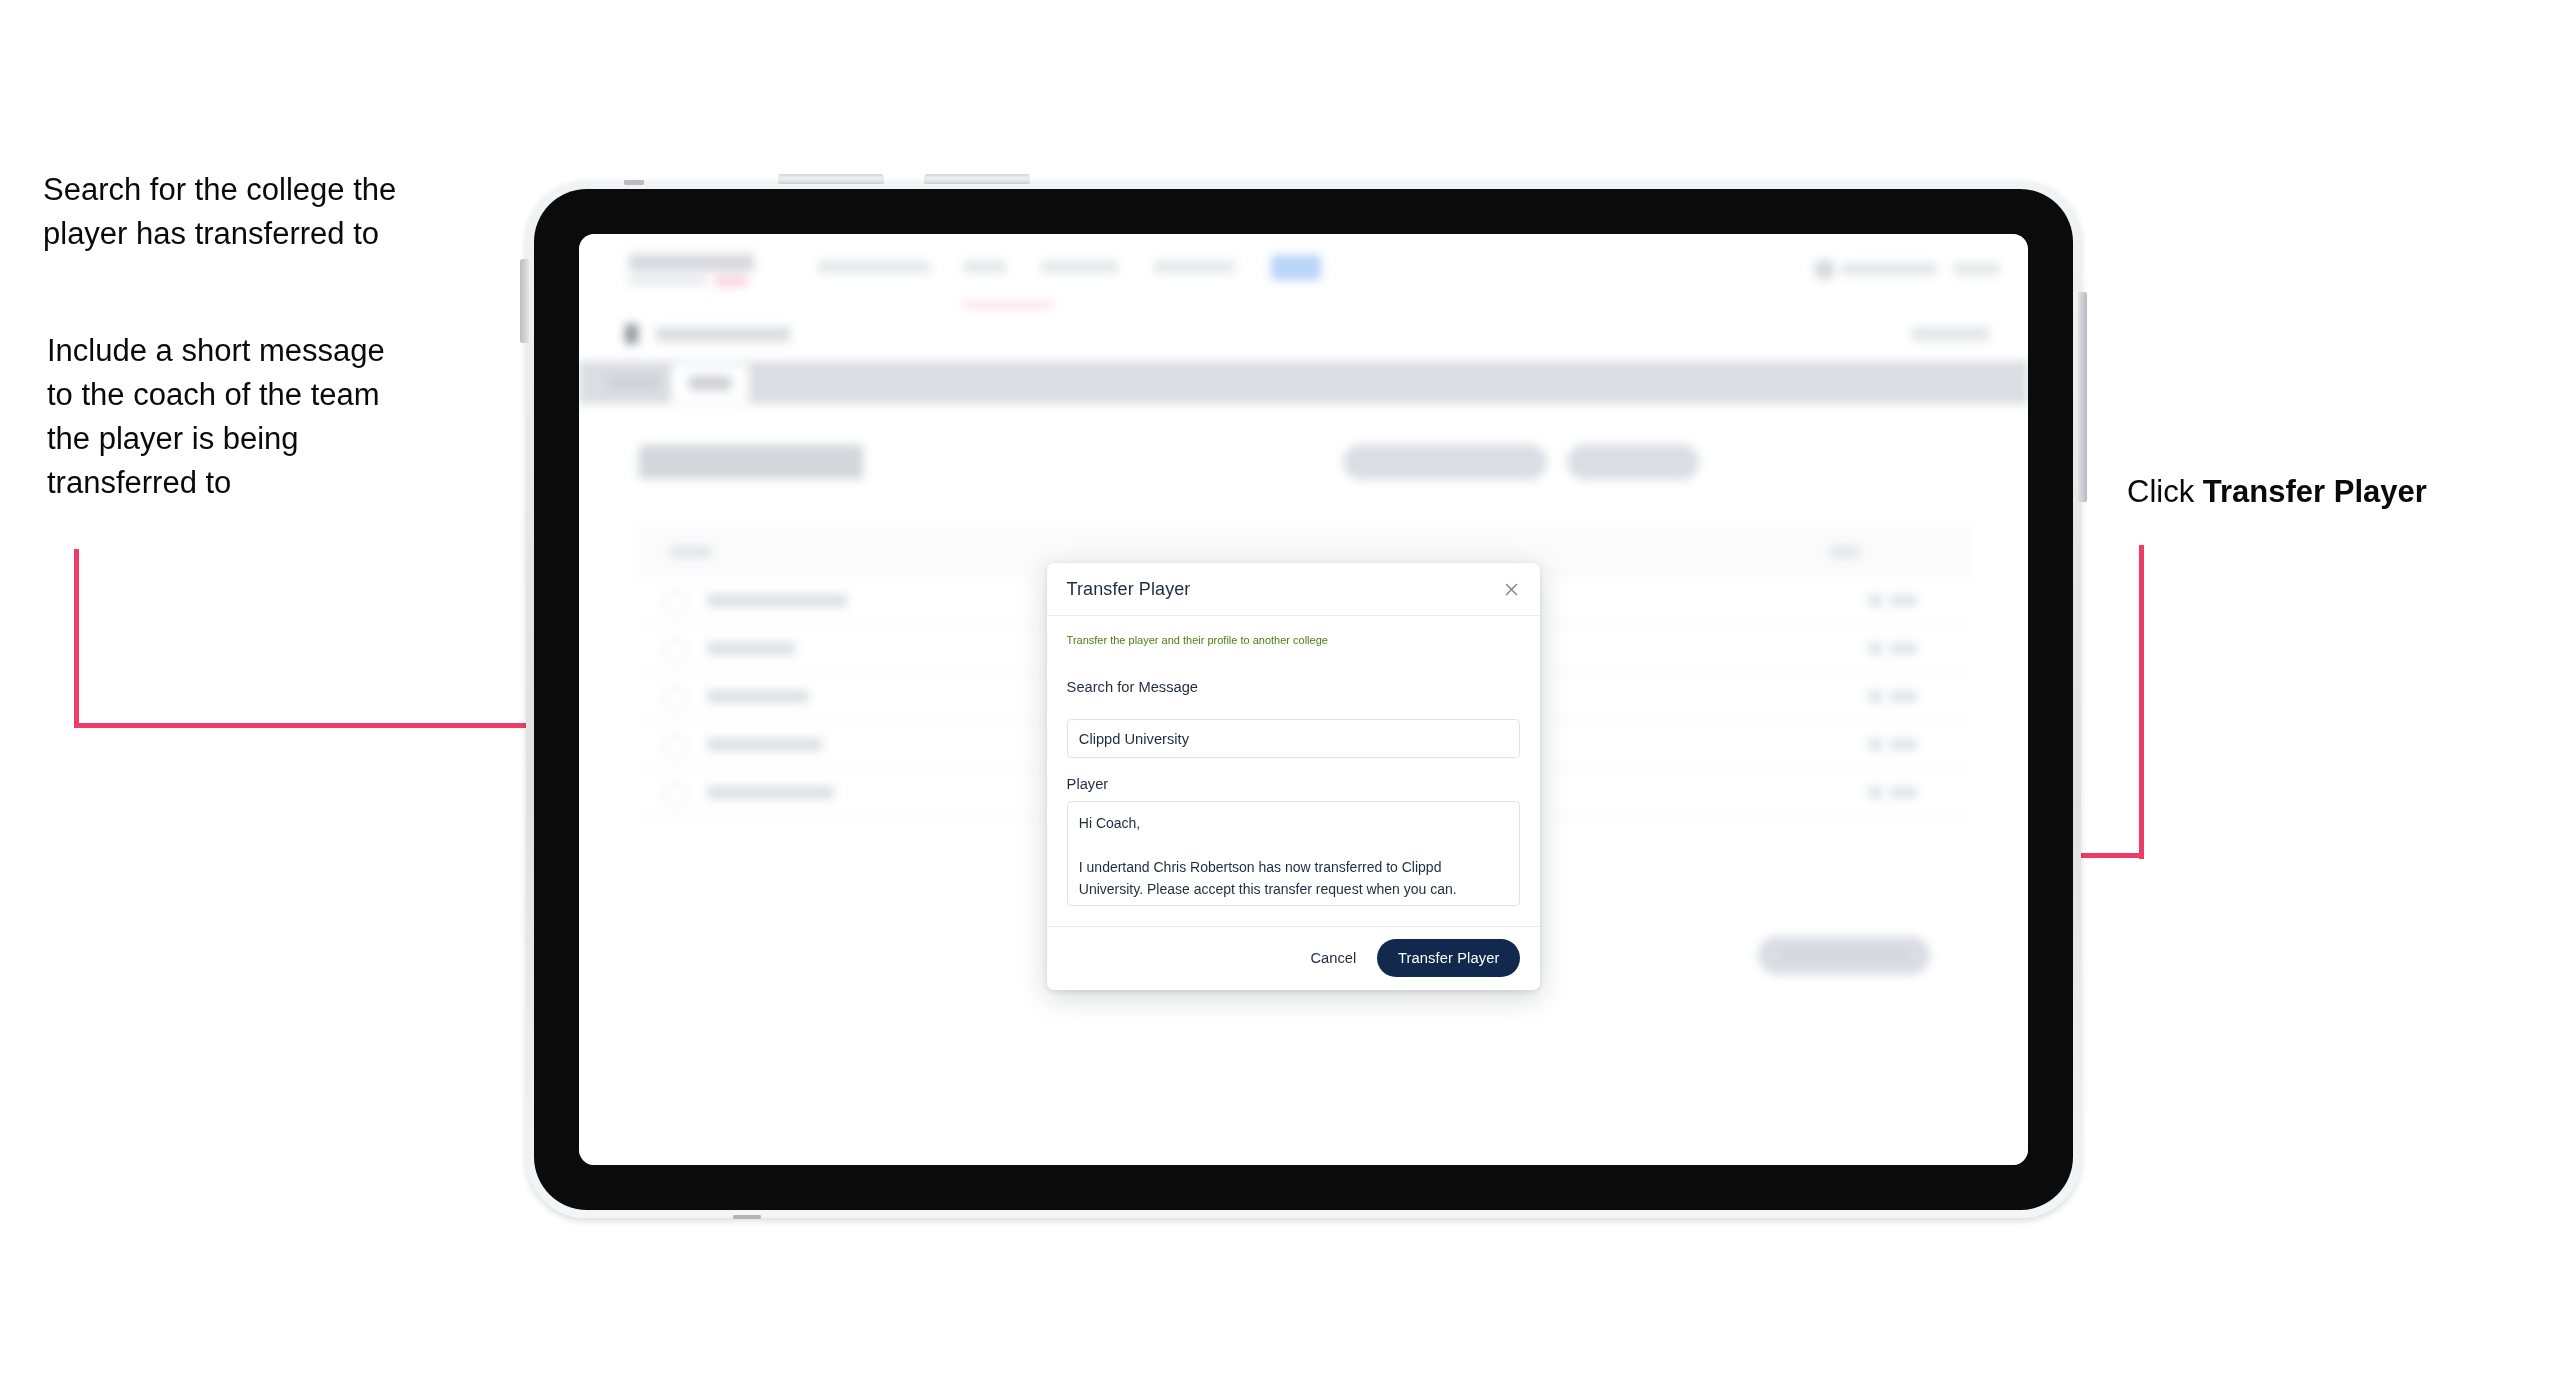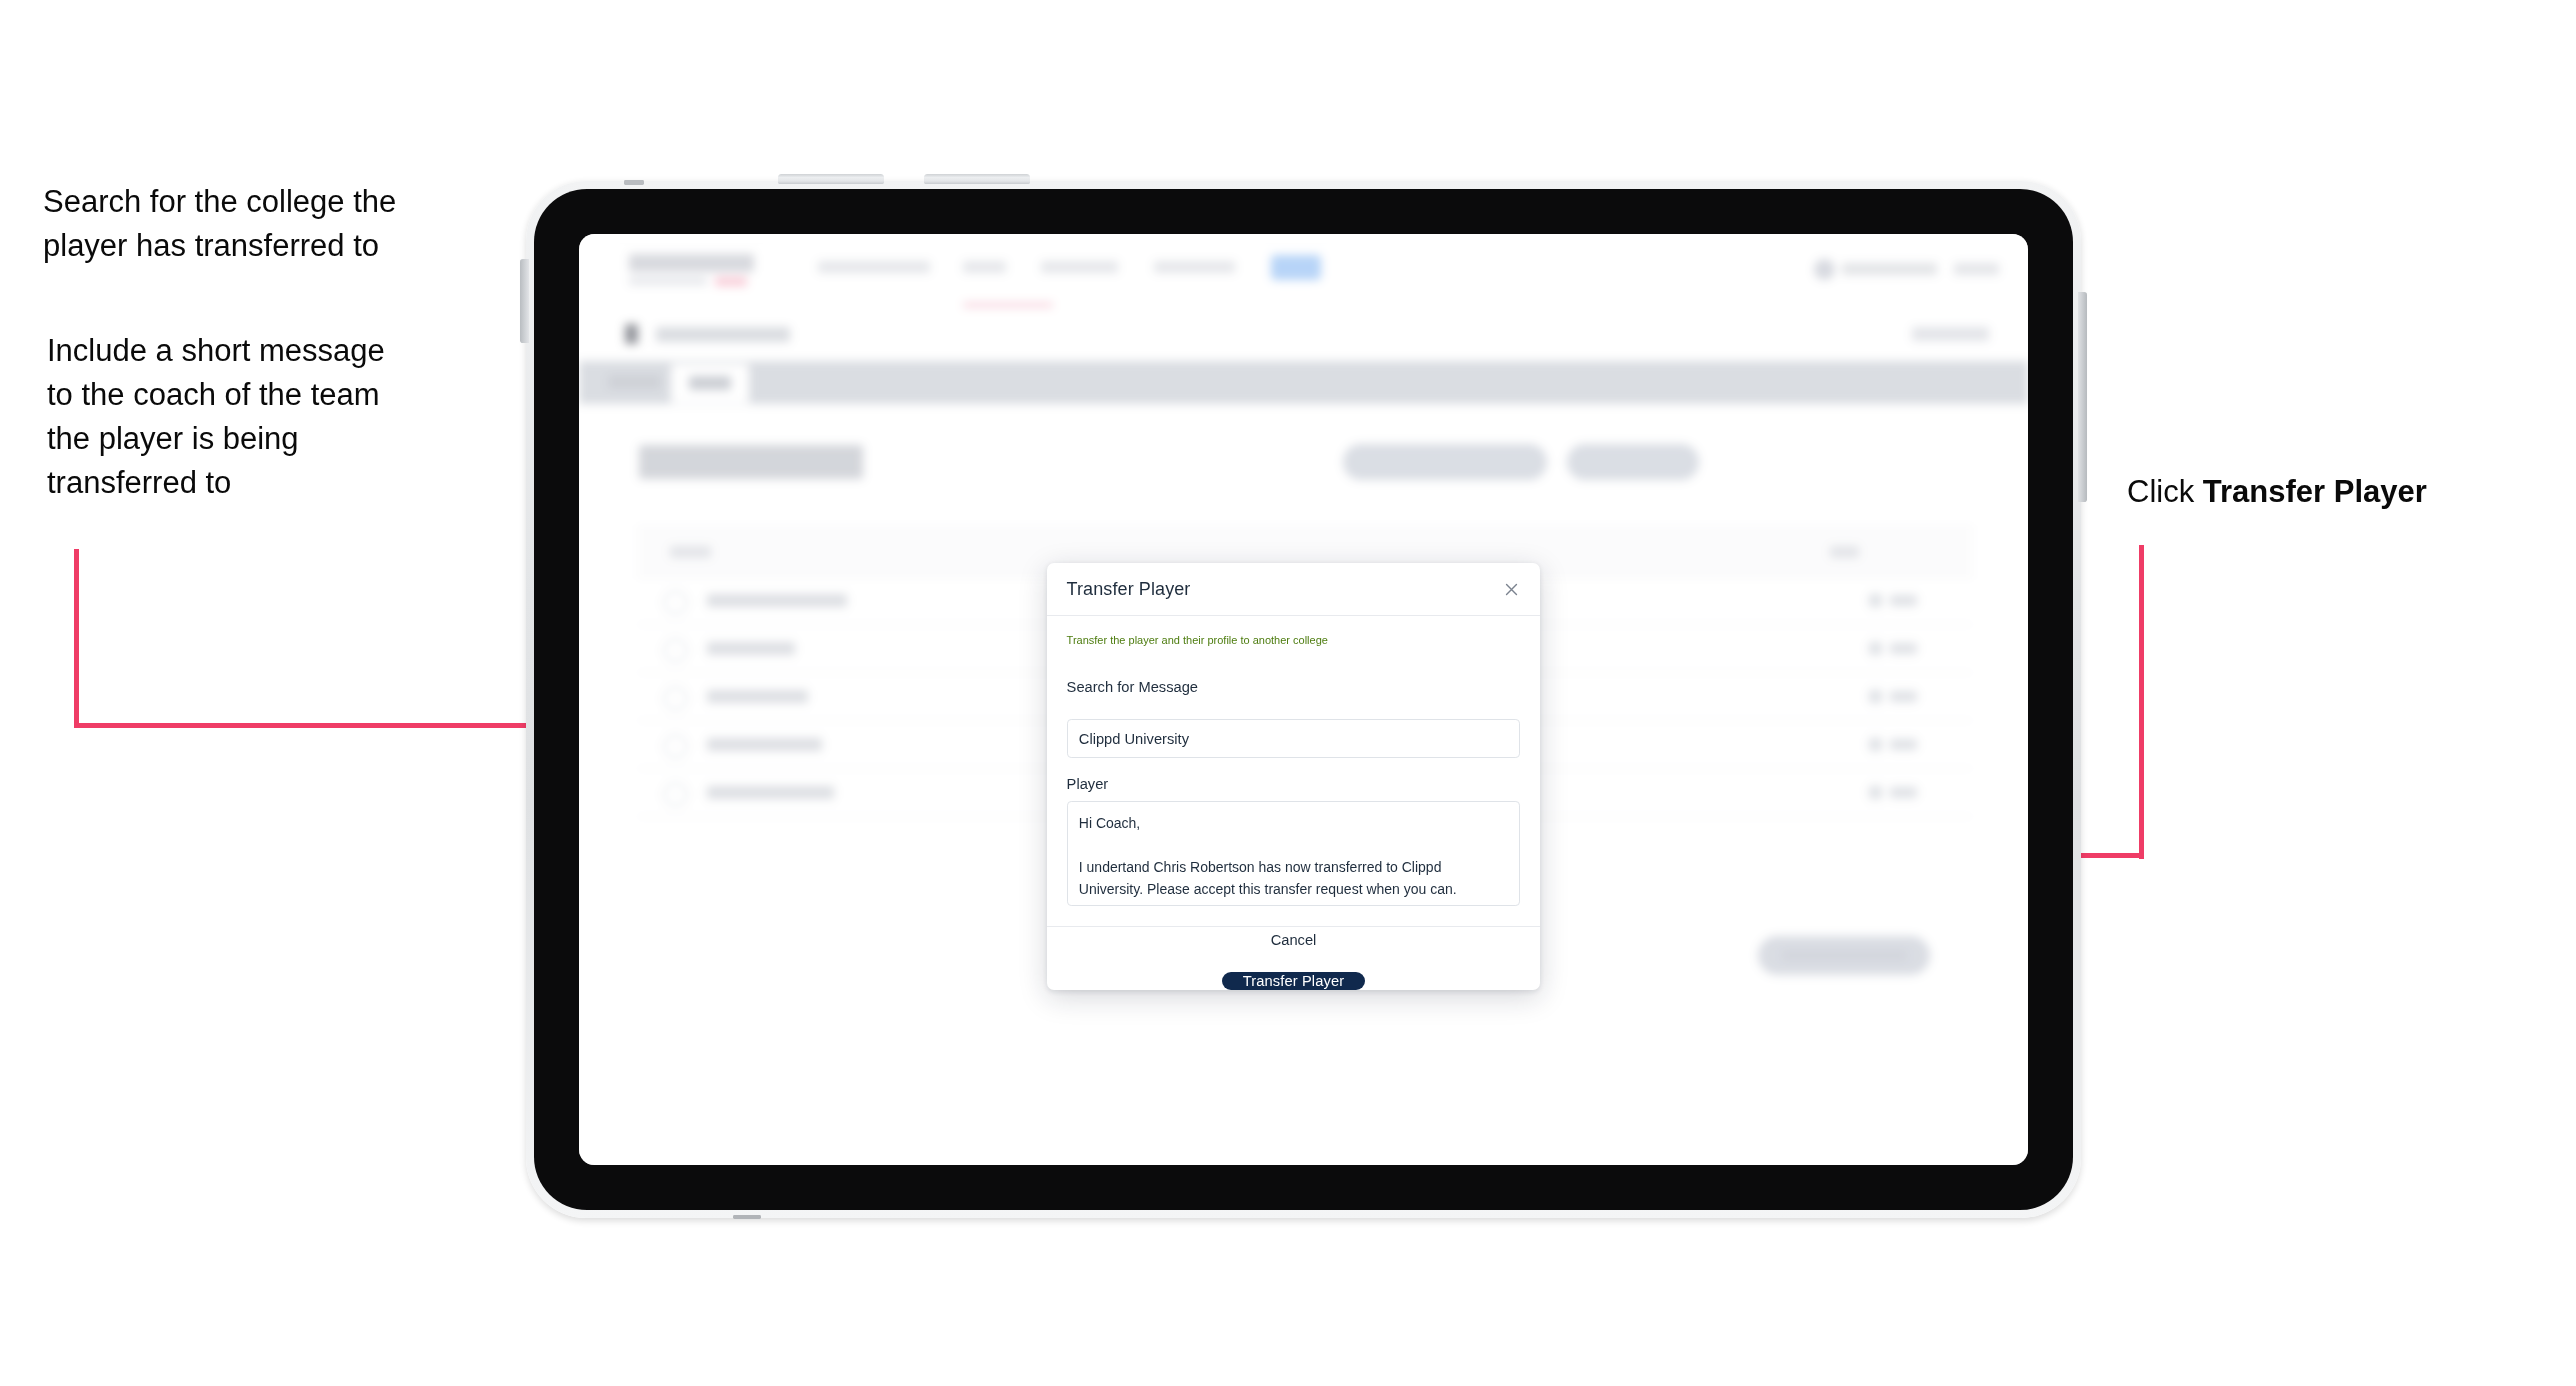--- a/index.html
+++ b/index.html
@@ -18,21 +18,21 @@
 
   
   .annotation-text {
     position: absolute;
     color: #0a0a0a;
     font-size: 31px;
     line-height: 1.42;
     font-family: "Liberation Sans", sans-serif;
     white-space: pre-wrap;
   }
-  #annot-left-1 { left: 43px; top: 180px; width: 448px; }
+  #annot-left-1 { left: 43px; top: 168px; width: 448px; }
   #annot-left-2 { left: 47px; top: 329px; width: 448px; }
   #annot-right-1 {
     left: 2127px; top: 470px; width: 392px;
     white-space: nowrap;
   }
   .annot-strong { font-weight: bold; }
 
   .annot-line {
     position: absolute;
     background: #ef3c66;
@@ -314,21 +314,20 @@
   }
   .modal-footer {
     border-top: 0.7px solid #e8eaee;
     height: 64px;
     display: flex;
     align-items: center;
     justify-content: flex-end;
     gap: 18px;
     padding: 0 19.6px;
     box-sizing: border-box;
-    flex-direction: column;
   }
   .btn-cancel {
     background: none;
     border: none;
     font-size: 14.7px;
     color: #1f2d3d;
     font-family: "Liberation Sans", sans-serif;
     cursor: pointer;
     padding: 5.6px 2.8px;
   }

